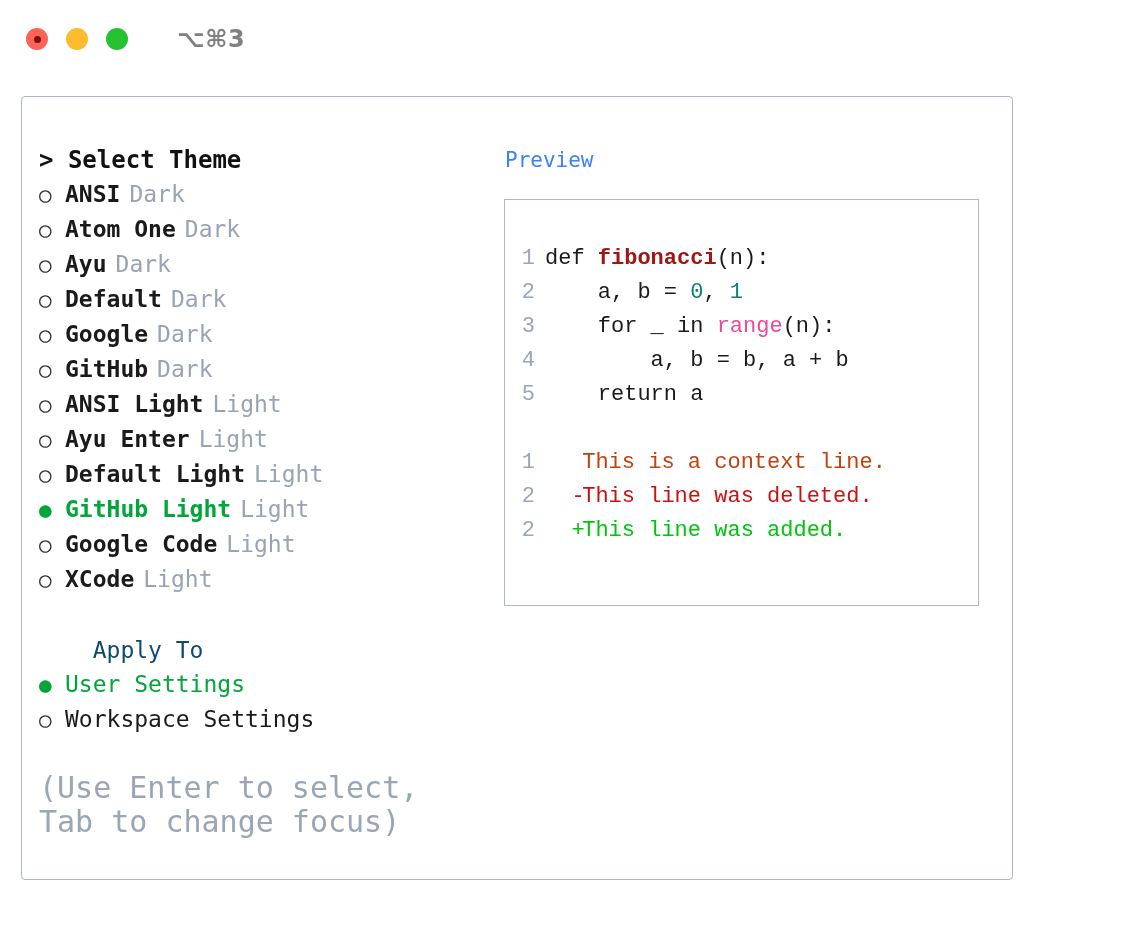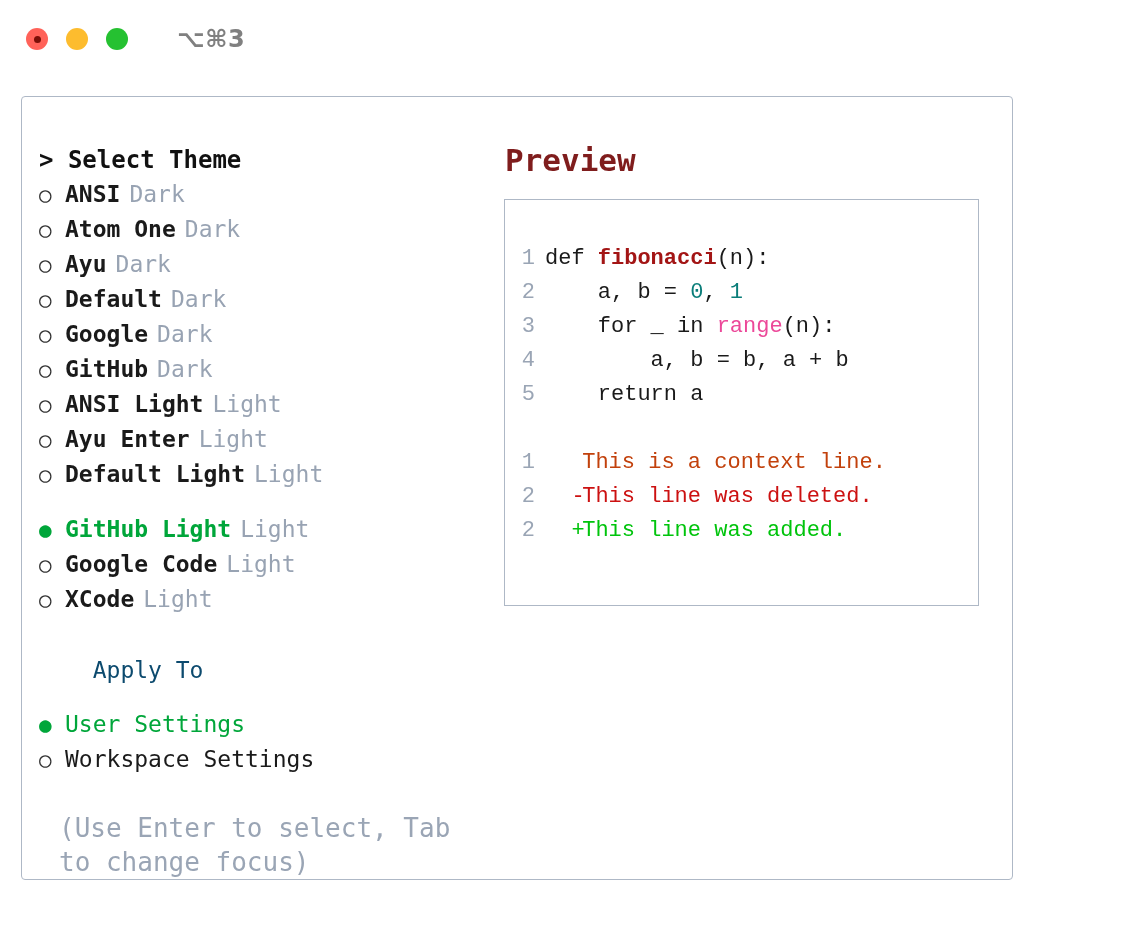--- a/index.html
+++ b/index.html
@@ -115,21 +115,20 @@
   }
   .marker.on {
     color: #00a63a;
   }
   .row-label {
     color: #1a1a1a;
     font-weight: 700;
   }
   .row.selected .row-label {
     color: #00a63a;
-    margin-top: 20px;
   }
   .row-badge {
     color: #98a3b3;
     font-weight: 400;
     margin-left: 9px;
   }
 
   
   .apply-block {
     margin-top: 36px;
@@ -142,31 +141,30 @@
     font-weight: 400;
     white-space: pre;
   }
   .apply-row .row-label { font-weight: 400; }
   .apply-row.selected .row-label { color: #00a63a; font-weight: 400; }
 
   
   .hint {
     margin-top: 34px;
     color: #9aa5b5;
-    font-size: 26px;
+    font-size: 30px;
     line-height: 34px;
     width: 420px;
-    margin-left: 20px;
   }
 
   
   .preview-title {
-    font-size: 31px;
-    font-weight: 700;
-    color: #7f1d1d;
+    font-size: 21px;
+    font-weight: 400;
+    color: #3b82f6;
     line-height: 34px;
     padding-left: 1px;
   }
   .preview-box {
     margin-top: 22px;
     width: 475px;
     height: 407px;
     box-sizing: border-box;
     border: 1.6px solid #aeb8c6;
     background: #ffffff;

